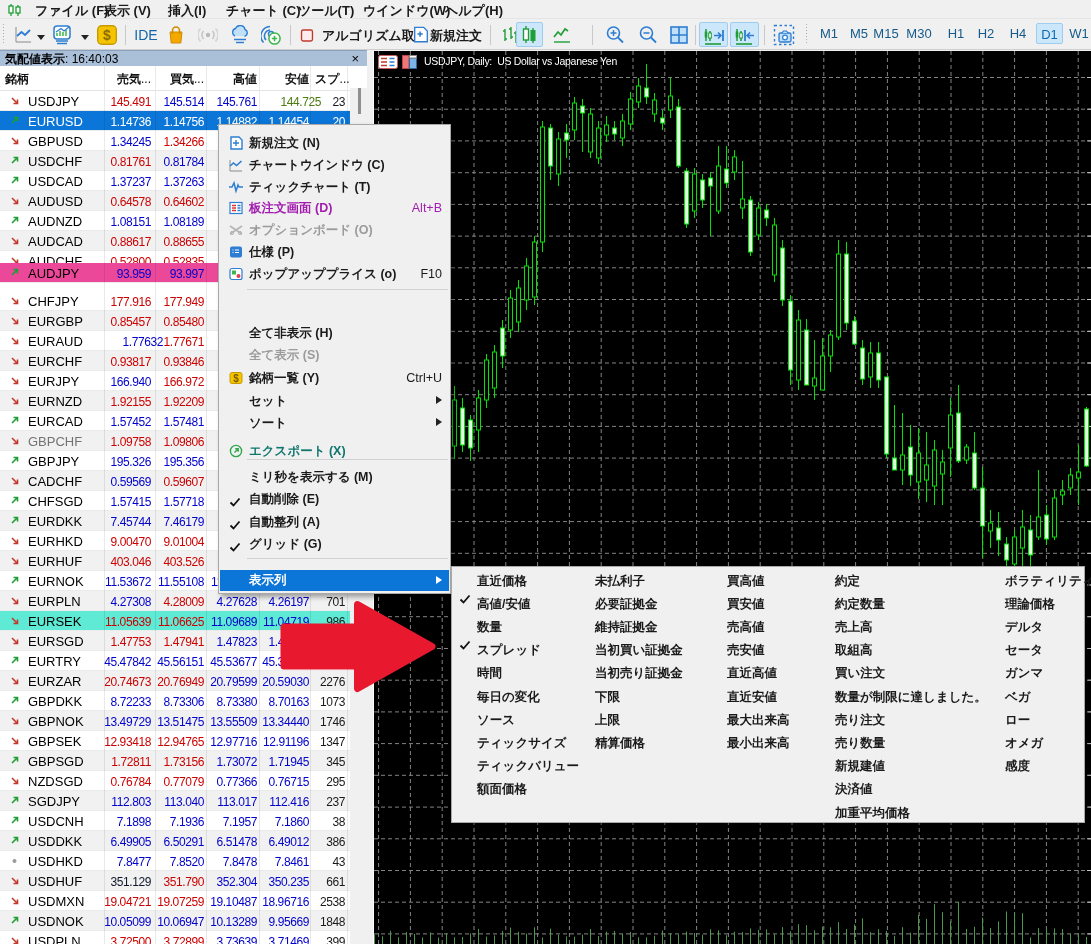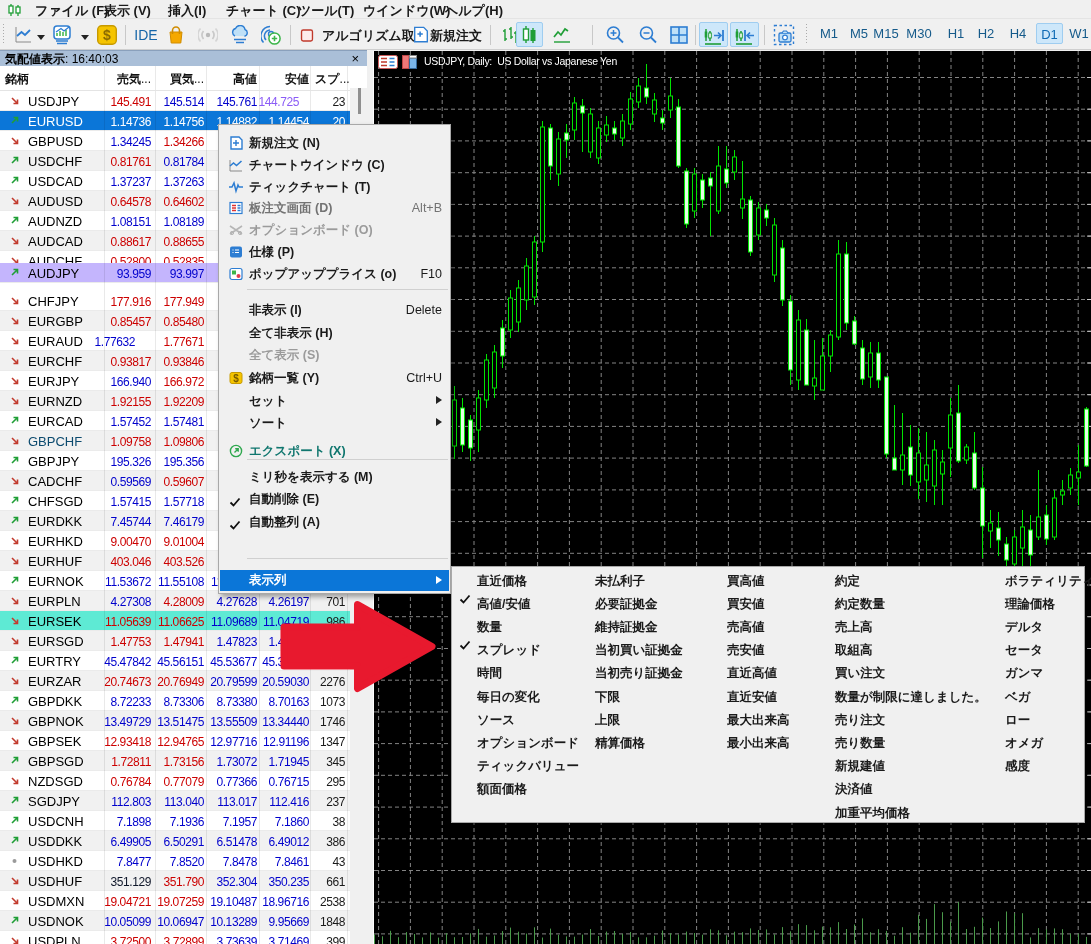--- a/index.html
+++ b/index.html
@@ -582,21 +582,21 @@
     </div>
 <div id="prows" style="top:41px">
 <div class="mwrow" style="top:0px;background:#ffffff">
         <span class="ar"><svg width="11" height="11" viewBox="0 0 11 11">
             <path d="M3 3 L8 8 M8.5 4.5 V8.5 H4.5" stroke="#c23b2e" stroke-width="1.6" fill="none"></path>
           </svg></span>
         <span class="sym" style="color:#000000">USDJPY</span>
         <span class="n" style="right:199px;color:#cc0000">145.491</span>
         <span class="n" style="right:146px;color:#0000cc">145.514</span>
         <span class="n" style="right:93px;color:#0000cc">145.761</span>
-        <span class="n" style="right:51px;color:#8b5cf6">144.725</span>
+        <span class="n" style="right:29px;color:#4d7c0f">144.725</span>
         <span class="n" style="right:5px;color:#1a1a1a">23</span>
       </div>
 <div class="mwrow" style="top:20px;background:#0b76d8">
         <span class="ar"><svg width="11" height="11" viewBox="0 0 11 11">
             <path d="M3 8 L8 3 M4.5 2.5 H8.5 V6.5" stroke="#1f9e36" stroke-width="1.6" fill="none"></path>
           </svg></span>
         <span class="sym" style="color:#ffffff">EURUSD</span>
         <span class="n" style="right:199px;color:#ffffff">1.14736</span>
         <span class="n" style="right:146px;color:#ffffff">1.14756</span>
         <span class="n" style="right:93px;color:#ffffff">1.14882</span>
@@ -652,21 +652,21 @@
         <span class="n" style="right:146px;color:#cc0000">0.88655</span>
       </div>
 <div class="mwrow" style="top:160px;background:#ffffff">
         <span class="ar"><svg width="11" height="11" viewBox="0 0 11 11">
             <path d="M3 3 L8 8 M8.5 4.5 V8.5 H4.5" stroke="#c23b2e" stroke-width="1.6" fill="none"></path>
           </svg></span>
         <span class="sym" style="color:#000000">AUDCHF</span>
         <span class="n" style="right:199px;color:#cc0000">0.52800</span>
         <span class="n" style="right:146px;color:#cc0000">0.52835</span>
       </div>
-<div class="mwrow" style="top:172px;background:#c4b5fd">
+<div class="mwrow" style="top:172px;background:#ec4899">
         <span class="ar"><svg width="11" height="11" viewBox="0 0 11 11">
             <path d="M3 8 L8 3 M4.5 2.5 H8.5 V6.5" stroke="#1f9e36" stroke-width="1.6" fill="none"></path>
           </svg></span>
         <span class="sym" style="color:#000000">AUDJPY</span>
         <span class="n" style="right:199px;color:#0000cc">93.959</span>
         <span class="n" style="right:146px;color:#0000cc">93.997</span>
       </div>
 <div class="mwrow" style="top:200px;background:#ffffff">
         <span class="ar"><svg width="11" height="11" viewBox="0 0 11 11">
             <path d="M3 3 L8 8 M8.5 4.5 V8.5 H4.5" stroke="#c23b2e" stroke-width="1.6" fill="none"></path>
@@ -681,21 +681,21 @@
           </svg></span>
         <span class="sym" style="color:#000000">EURGBP</span>
         <span class="n" style="right:199px;color:#cc0000">0.85457</span>
         <span class="n" style="right:146px;color:#cc0000">0.85480</span>
       </div>
 <div class="mwrow" style="top:240px;background:#ffffff">
         <span class="ar"><svg width="11" height="11" viewBox="0 0 11 11">
             <path d="M3 3 L8 8 M8.5 4.5 V8.5 H4.5" stroke="#c23b2e" stroke-width="1.6" fill="none"></path>
           </svg></span>
         <span class="sym" style="color:#000000">EURAUD</span>
-        <span class="n" style="right:215px;color:#0000cc">1.77632</span>
+        <span class="n" style="right:187px;color:#0000cc">1.77632</span>
         <span class="n" style="right:146px;color:#cc0000">1.77671</span>
       </div>
 <div class="mwrow" style="top:260px;background:#f1f1f1">
         <span class="ar"><svg width="11" height="11" viewBox="0 0 11 11">
             <path d="M3 3 L8 8 M8.5 4.5 V8.5 H4.5" stroke="#c23b2e" stroke-width="1.6" fill="none"></path>
           </svg></span>
         <span class="sym" style="color:#000000">EURCHF</span>
         <span class="n" style="right:199px;color:#cc0000">0.93817</span>
         <span class="n" style="right:146px;color:#cc0000">0.93846</span>
       </div>
@@ -720,21 +720,21 @@
             <path d="M3 8 L8 3 M4.5 2.5 H8.5 V6.5" stroke="#1f9e36" stroke-width="1.6" fill="none"></path>
           </svg></span>
         <span class="sym" style="color:#000000">EURCAD</span>
         <span class="n" style="right:199px;color:#0000cc">1.57452</span>
         <span class="n" style="right:146px;color:#0000cc">1.57481</span>
       </div>
 <div class="mwrow" style="top:340px;background:#f1f1f1">
         <span class="ar"><svg width="11" height="11" viewBox="0 0 11 11">
             <path d="M3 3 L8 8 M8.5 4.5 V8.5 H4.5" stroke="#c23b2e" stroke-width="1.6" fill="none"></path>
           </svg></span>
-        <span class="sym" style="color:#0c4a6e">GBPCHF</span>
+        <span class="sym" style="color:#737373">GBPCHF</span>
         <span class="n" style="right:199px;color:#cc0000">1.09758</span>
         <span class="n" style="right:146px;color:#cc0000">1.09806</span>
       </div>
 <div class="mwrow" style="top:360px;background:#ffffff">
         <span class="ar"><svg width="11" height="11" viewBox="0 0 11 11">
             <path d="M3 8 L8 3 M4.5 2.5 H8.5 V6.5" stroke="#1f9e36" stroke-width="1.6" fill="none"></path>
           </svg></span>
         <span class="sym" style="color:#000000">GBPJPY</span>
         <span class="n" style="right:199px;color:#0000cc">195.326</span>
         <span class="n" style="right:146px;color:#0000cc">195.356</span>
@@ -1010,21 +1010,21 @@
           <path d="M2 9 l3.5-3 3 2.5 5-4.5" stroke="#2d7dd2" stroke-width="1.6" fill="none"></path>
         </svg></span>
       <span class="mtx">チャートウインドウ (C)</span>
     </div>
 <div class="mi" style="top:51px;color:#1a1a1a">
       <span class="mic"><svg width="16" height="16" viewBox="0 0 16 16">
           <path d="M1 8 h3 l2-4 2 8 2-6 1 2 h4" stroke="#2d7dd2" stroke-width="1.5" fill="none"></path>
         </svg></span>
       <span class="mtx">ティックチャート (T)</span>
     </div>
-<div class="mi" style="top:72px;color:#737373">
+<div class="mi" style="top:72px;color:#a21caf">
       <span class="mic"><svg width="16" height="16" viewBox="0 0 16 16">
           <rect x="2" y="2.5" width="12" height="11" fill="#fff" stroke="#2d7dd2" stroke-width="1.2"></rect>
           <path d="M4 5.5 h4 M4 8 h4 M4 10.5 h4" stroke="#d33" stroke-width="1.3"></path>
           <path d="M9.5 5.5 h3 M9.5 8 h3 M9.5 10.5 h3" stroke="#2d7dd2" stroke-width="1.3"></path>
         </svg></span>
       <span class="mtx">板注文画面 (D)</span>
       <span class="msc">Alt+B</span>
     </div>
 <div class="mi" style="top:94px;color:#9b9b9b">
       <span class="mic"><svg width="16" height="16" viewBox="0 0 16 16">
@@ -1044,24 +1044,20 @@
 <div class="mi" style="top:138px;color:#1a1a1a">
       <span class="mic"><svg width="16" height="16" viewBox="0 0 16 16">
           <rect x="2" y="2.5" width="12" height="11" rx="2" fill="#fff" stroke="#2d7dd2" stroke-width="1.2"></rect>
           <rect x="4" y="4.5" width="4" height="4" fill="#3cb54a"></rect>
           <circle cx="10.5" cy="10" r="2" fill="#e23a4e"></circle>
         </svg></span>
       <span class="mtx">ポップアッププライス (o)</span>
       <span class="msc">F10</span>
     </div>
 <div class="msep" style="top:164px"></div>
-<div class="mi" style="top:174px;color:#1a1a1a">
-      <span class="mtx">非表示 (I)</span>
-      <span class="msc">Delete</span>
-    </div>
 <div class="mi" style="top:197px;color:#1a1a1a">
       <span class="mtx">全て非表示 (H)</span>
     </div>
 <div class="mi" style="top:219px;color:#9b9b9b">
       <span class="mtx">全て表示 (S)</span>
     </div>
 <div class="mi" style="top:242px;color:#1a1a1a">
       <span class="mic"><svg width="16" height="16" viewBox="0 0 16 16">
           <rect x="2" y="2.5" width="12" height="11" rx="2" fill="#f5c400" stroke="#c79a00"></rect>
           <text x="8" y="11.5" font-size="10" font-weight="bold" text-anchor="middle" fill="#7a5c00" font-family="Liberation Sans">$</text>
@@ -1092,20 +1088,26 @@
       <span class="mchk"><svg width="12" height="11" viewBox="0 0 12 11">
           <path d="M1.5 5.5 L4.5 8.5 L10.5 1.5" stroke="#111" stroke-width="1.8" fill="none"></path>
         </svg></span>
       <span class="mtx">自動削除 (E)</span>
     </div>
 <div class="mi" style="top:386px;color:#1a1a1a">
       <span class="mchk"><svg width="12" height="11" viewBox="0 0 12 11">
           <path d="M1.5 5.5 L4.5 8.5 L10.5 1.5" stroke="#111" stroke-width="1.8" fill="none"></path>
         </svg></span>
       <span class="mtx">自動整列 (A)</span>
+    </div>
+<div class="mi" style="top:408px;color:#1a1a1a">
+      <span class="mchk"><svg width="12" height="11" viewBox="0 0 12 11">
+          <path d="M1.5 5.5 L4.5 8.5 L10.5 1.5" stroke="#111" stroke-width="1.8" fill="none"></path>
+        </svg></span>
+      <span class="mtx">グリッド (G)</span>
     </div>
 <div class="msep" style="top:433px"></div>
 <div class="mi hl" style="top:445px;">
       <span class="mtx" style="color:#fff">表示列</span>
       <span class="marr" style="border-left-color:#fff"></span>
     </div>
 </div>
 <div id="submenu">
 <div class="si" style="left:25px;top:4px">直近価格</div>
 <div class="si" style="left:25px;top:27px">高値/安値</div>
@@ -1113,21 +1115,21 @@
         <path d="M1.5 5.5 L4.5 8.5 L10.5 1.5" stroke="#111" stroke-width="1.8" fill="none"></path>
       </svg></div>
 <div class="si" style="left:25px;top:50px">数量</div>
 <div class="si" style="left:25px;top:73px">スプレッド</div>
 <div class="schk" style="top:73px"><svg width="12" height="11" viewBox="0 0 12 11">
         <path d="M1.5 5.5 L4.5 8.5 L10.5 1.5" stroke="#111" stroke-width="1.8" fill="none"></path>
       </svg></div>
 <div class="si" style="left:25px;top:96px">時間</div>
 <div class="si" style="left:25px;top:120px">毎日の変化</div>
 <div class="si" style="left:25px;top:143px">ソース</div>
-<div class="si" style="left:25px;top:166px">オプションボード</div>
+<div class="si" style="left:25px;top:166px">ティックサイズ</div>
 <div class="si" style="left:25px;top:189px">ティックバリュー</div>
 <div class="si" style="left:25px;top:212px">額面価格</div>
 <div class="si" style="left:143px;top:4px">未払利子</div>
 <div class="si" style="left:143px;top:27px">必要証拠金</div>
 <div class="si" style="left:143px;top:50px">維持証拠金</div>
 <div class="si" style="left:143px;top:73px">当初買い証拠金</div>
 <div class="si" style="left:143px;top:96px">当初売り証拠金</div>
 <div class="si" style="left:143px;top:120px">下限</div>
 <div class="si" style="left:143px;top:143px">上限</div>
 <div class="si" style="left:143px;top:166px">精算価格</div>

